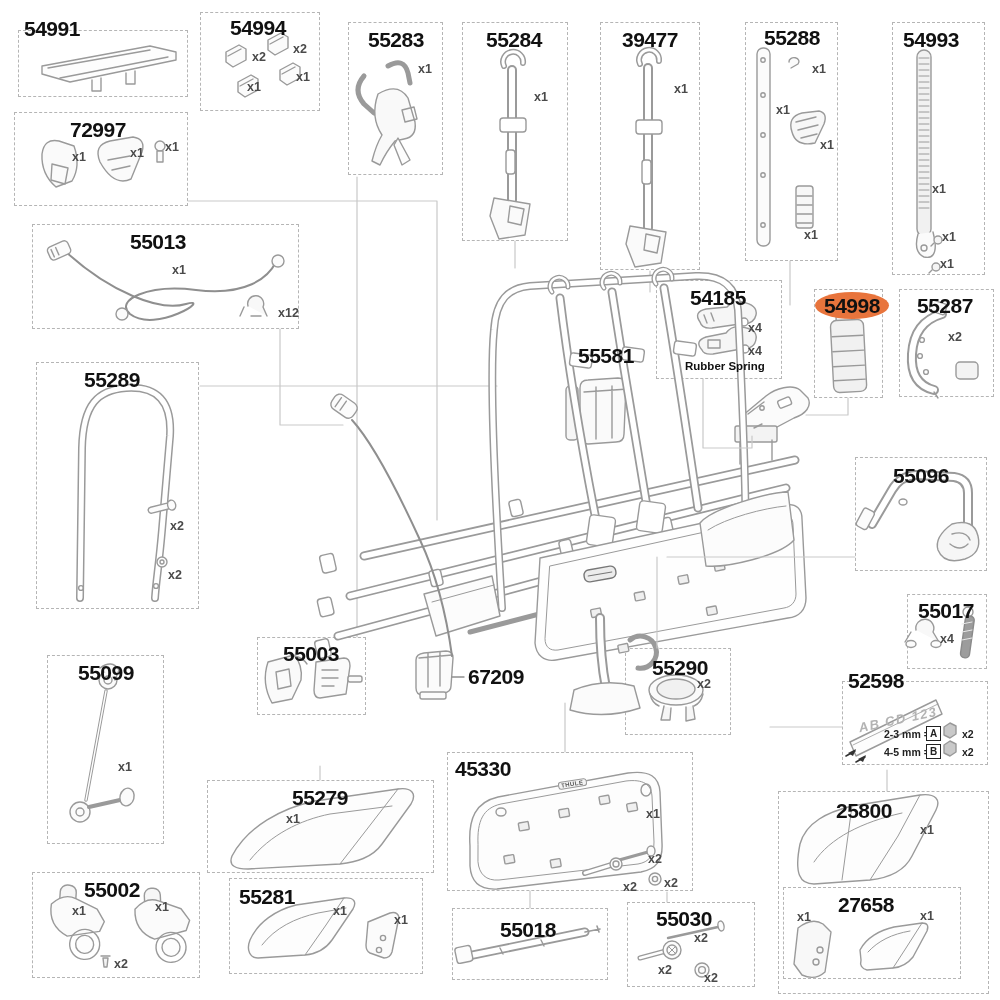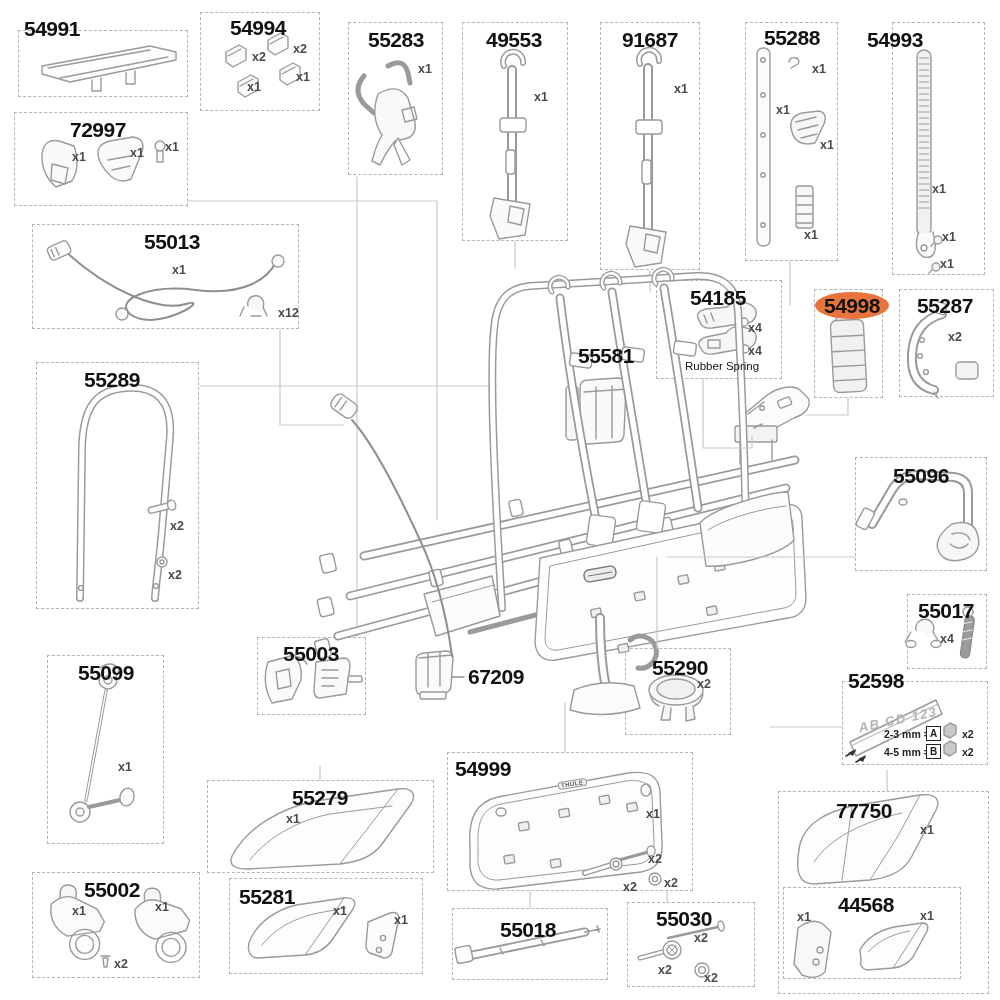--- a/index.html
+++ b/index.html
@@ -4,21 +4,21 @@
 <style>
   html,body{margin:0;padding:0;background:#fff}
   .stage{position:relative;width:1000px;height:1000px;background:#fff;
          font-family:"Liberation Sans",sans-serif;overflow:hidden}
   .box{position:absolute;border:1px dashed #b5b5b5;box-sizing:border-box;z-index:1}
   svg.art{position:absolute;left:0;top:0;z-index:2}
   .t{position:absolute;font-weight:700;font-size:21px;color:#111;
      letter-spacing:-0.5px;white-space:nowrap;z-index:3}
   .q{position:absolute;font-size:12.5px;font-weight:600;color:#4a4a4a;
      white-space:nowrap;z-index:3}
-  .cap{position:absolute;font-weight:400;font-size:11.5px;color:#111;z-index:3}
+  .cap{position:absolute;font-weight:700;font-size:11.5px;color:#111;z-index:3}
   .hl{background:#e8743c;border-radius:50%;padding:0 9px;line-height:27px}
   .small{position:absolute;font-size:10.5px;font-weight:700;color:#222;z-index:3;white-space:nowrap}
   .letterbox{position:absolute;width:13px;height:13px;border:1.6px solid #222;
      font-size:10px;font-weight:700;color:#222;text-align:center;line-height:13px;z-index:3;background:#fff}
   .plate-text{position:absolute;font-weight:700;font-style:italic;font-size:13px;color:#b3b3b3;
      transform:rotate(-12deg);letter-spacing:1.5px;z-index:3;white-space:nowrap}
   .badge{position:absolute;font-size:6px;font-weight:700;color:#555;border:1px solid #999;
      border-radius:3px;padding:0 2px;transform:rotate(-9deg);letter-spacing:.5px;background:#f3f3f3;z-index:3}
 </style>
 </head>
@@ -439,45 +439,45 @@
                M703,379 V448 H752 V436
                M848,398 V415 H806
                M770,727 H842"></path>
     </g>
   </svg>
 
   <span class="t" style="left:24px;top:17px">54991</span>
   <span class="t" style="left:230px;top:16px">54994</span>
   <span class="t" style="left:70px;top:118px">72997</span>
   <span class="t" style="left:368px;top:28px">55283</span>
-  <span class="t" style="left:486px;top:28px">49553</span>
-  <span class="t" style="left:622px;top:28px">91687</span>
+  <span class="t" style="left:486px;top:28px">55284</span>
+  <span class="t" style="left:622px;top:28px">39477</span>
   <span class="t" style="left:764px;top:26px">55288</span>
-  <span class="t" style="left:867px;top:28px">54993</span>
-  <span class="t" style="left:144px;top:230px">55013</span>
+  <span class="t" style="left:903px;top:28px">54993</span>
+  <span class="t" style="left:130px;top:230px">55013</span>
   <span class="t" style="left:84px;top:368px">55289</span>
   <span class="t" style="left:690px;top:286px">54185</span>
   <span class="t hl" style="left:815px;top:292px">54998</span>
   <span class="t" style="left:917px;top:294px">55287</span>
   <span class="t" style="left:578px;top:344px">55581</span>
   <span class="t" style="left:893px;top:464px">55096</span>
   <span class="t" style="left:918px;top:599px">55017</span>
   <span class="t" style="left:848px;top:669px">52598</span>
   <span class="t" style="left:78px;top:661px">55099</span>
   <span class="t" style="left:283px;top:642px">55003</span>
   <span class="t" style="left:468px;top:665px">67209</span>
   <span class="t" style="left:652px;top:656px">55290</span>
-  <span class="t" style="left:455px;top:757px">54999</span>
+  <span class="t" style="left:455px;top:757px">45330</span>
   <span class="t" style="left:292px;top:786px">55279</span>
   <span class="t" style="left:239px;top:885px">55281</span>
   <span class="t" style="left:84px;top:878px">55002</span>
   <span class="t" style="left:500px;top:918px">55018</span>
   <span class="t" style="left:656px;top:907px">55030</span>
-  <span class="t" style="left:836px;top:799px">77750</span>
-  <span class="t" style="left:838px;top:893px">44568</span>
+  <span class="t" style="left:836px;top:799px">25800</span>
+  <span class="t" style="left:838px;top:893px">27658</span>
 
   <span class="q" style="left:252px;top:50px">x2</span>
   <span class="q" style="left:293px;top:42px">x2</span>
   <span class="q" style="left:247px;top:80px">x1</span>
   <span class="q" style="left:296px;top:70px">x1</span>
   <span class="q" style="left:72px;top:150px">x1</span>
   <span class="q" style="left:130px;top:146px">x1</span>
   <span class="q" style="left:165px;top:140px">x1</span>
   <span class="q" style="left:418px;top:62px">x1</span>
   <span class="q" style="left:534px;top:90px">x1</span>

